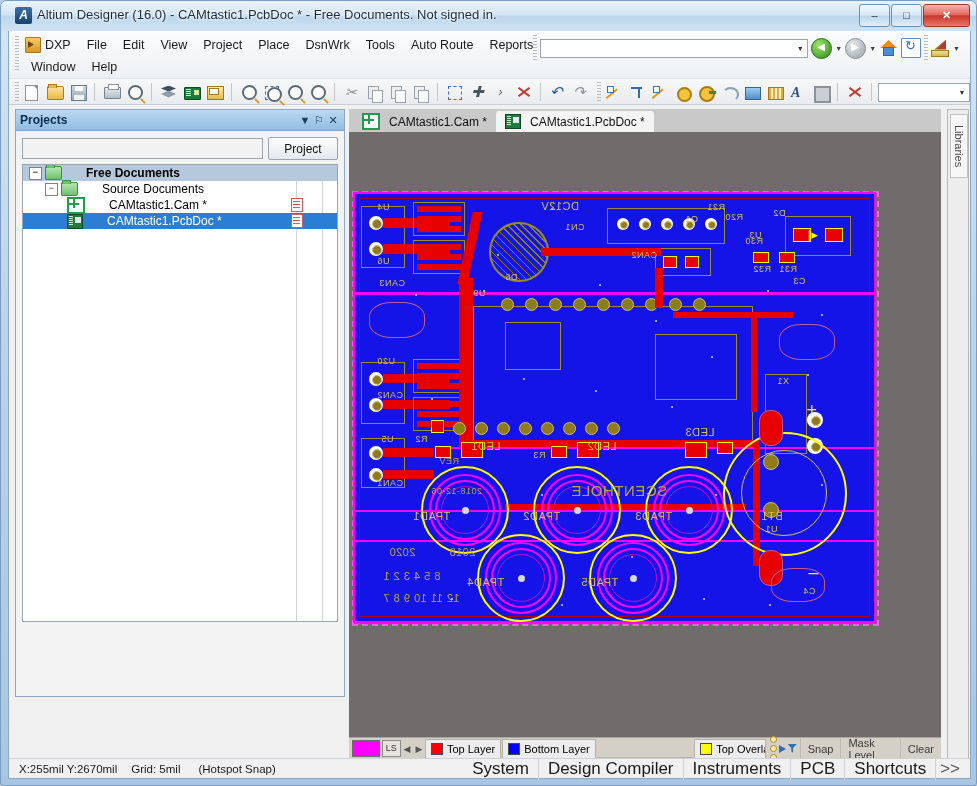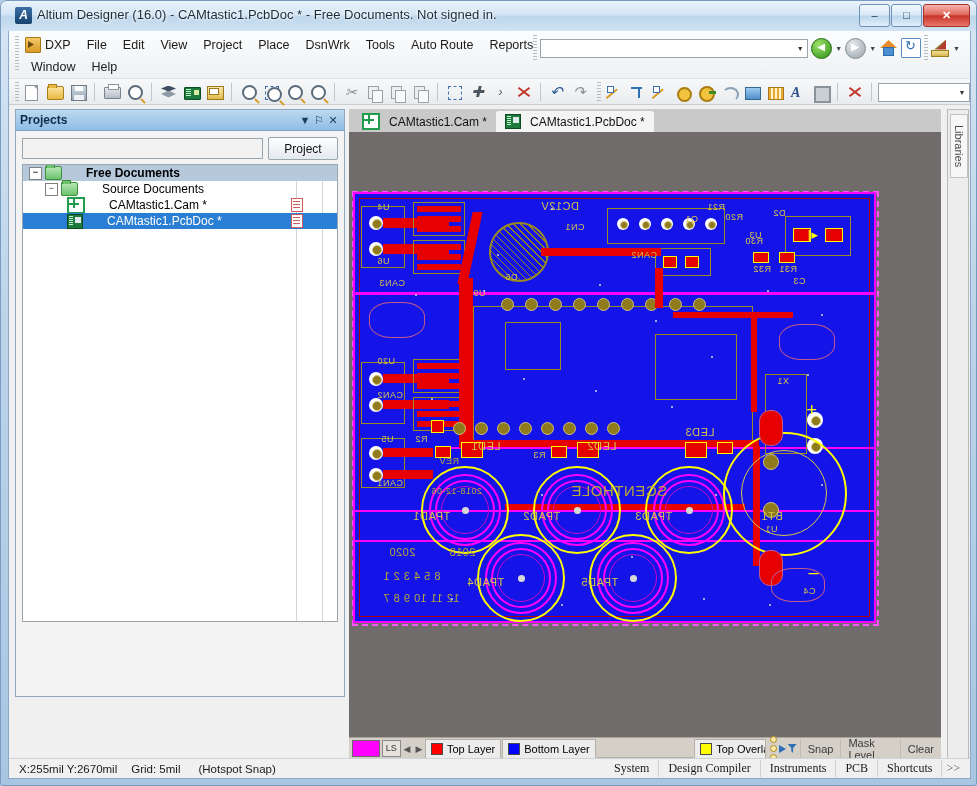--- a/index.html
+++ b/index.html
@@ -362,21 +362,21 @@
 
   
   .statusbar{
     position:absolute;left:0;bottom:0;width:100%;height:20px;
     background:#f0f0f0;border-top:1px solid #cfd3d7;display:flex;align-items:center;
     box-sizing:border-box;
   }
   .sb-left{padding-left:10px;font-size:11.5px;color:#1a1a1a;white-space:nowrap;}
   .sb-panels{margin-left:auto;display:flex;align-items:center;padding-right:6px;}
   .sb-panel{
-    font-size:12px;color:#1a1a1a;padding:1px 9px;border-left:1px solid #cdd1d5;white-space:nowrap;font-family:Liberation Serif, serif;
+    font-size:17px;color:#1a1a1a;padding:1px 9px;border-left:1px solid #cdd1d5;white-space:nowrap;
   }
   .sb-panel:first-child{border-left:none;}
   .sb-panel.more{padding:1px 4px;color:#555;}
 </style>
 </head>
 <body>
 
 <div id="app">
  <div class="win-frame">
 

